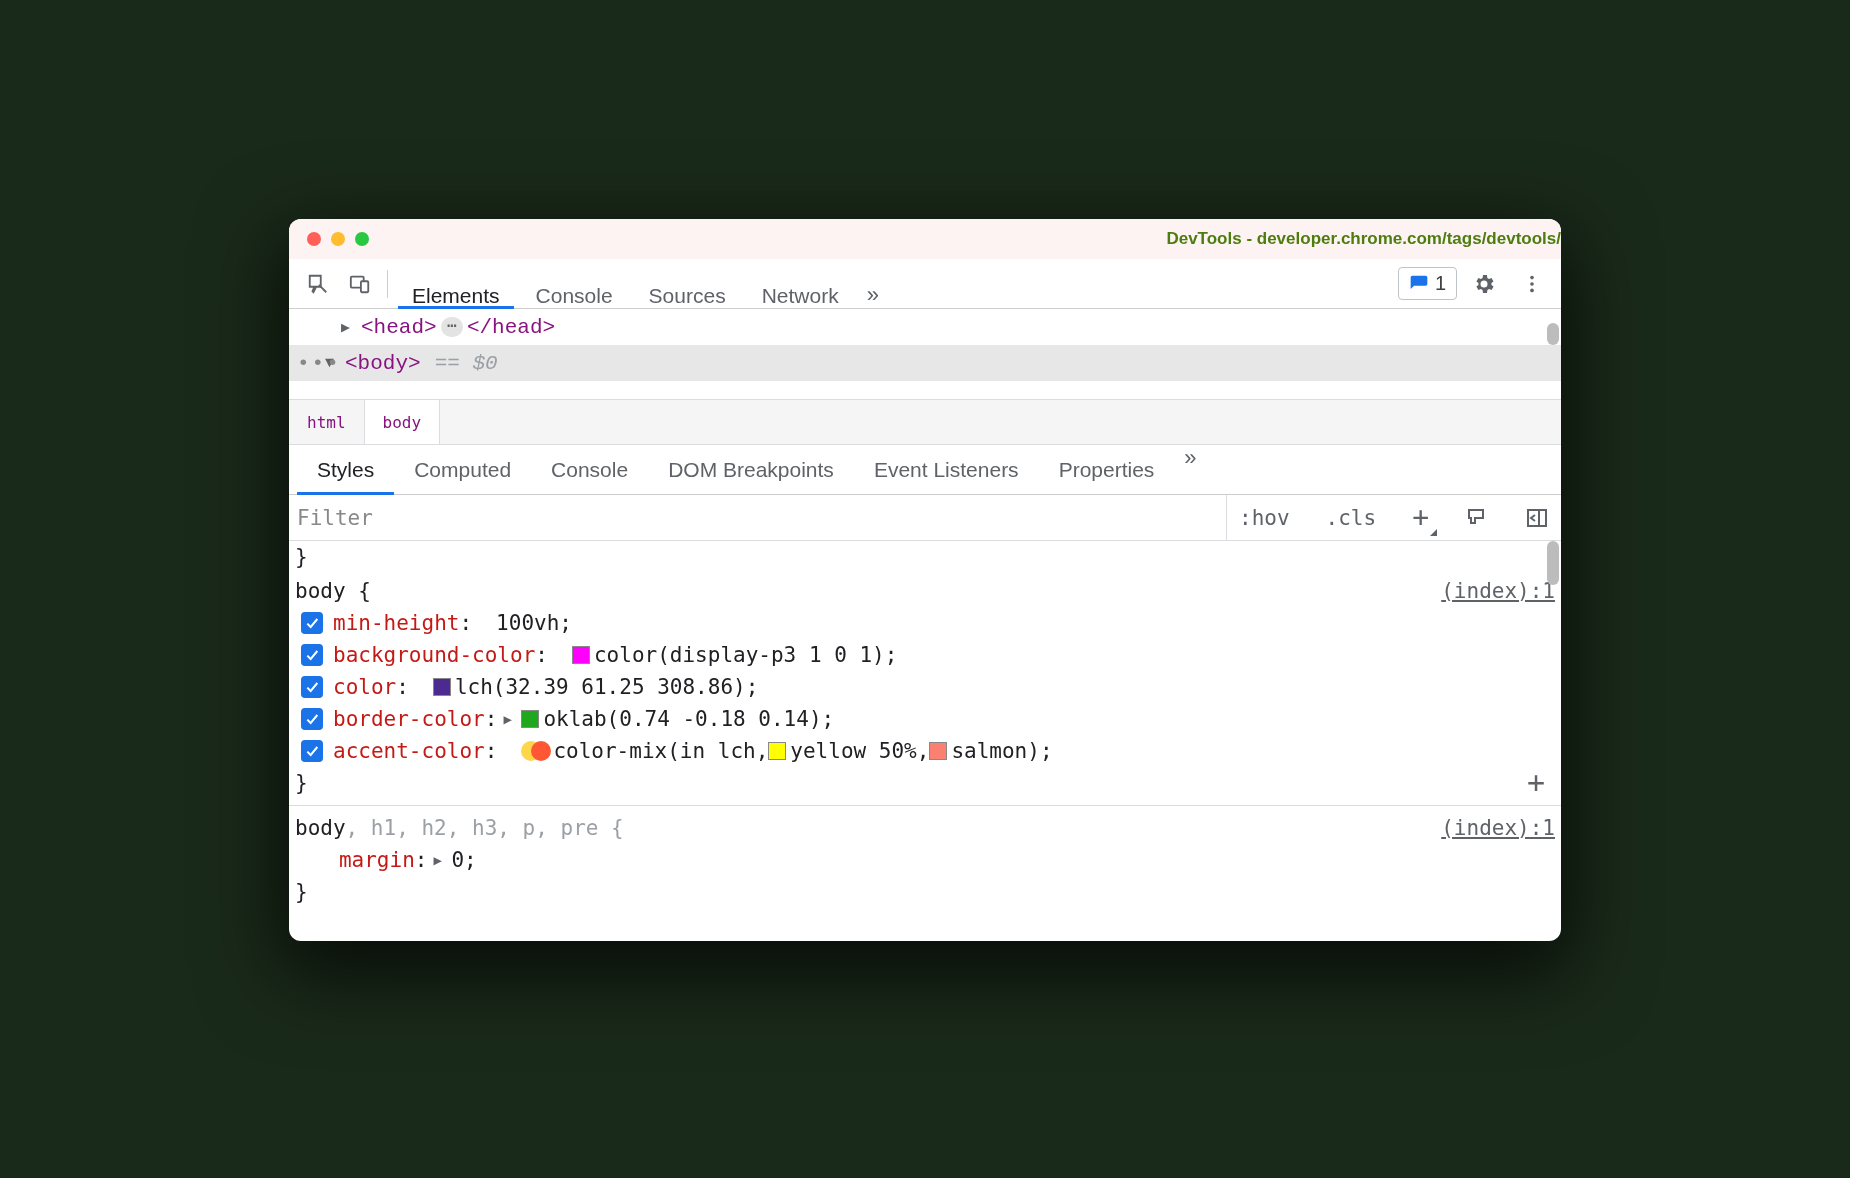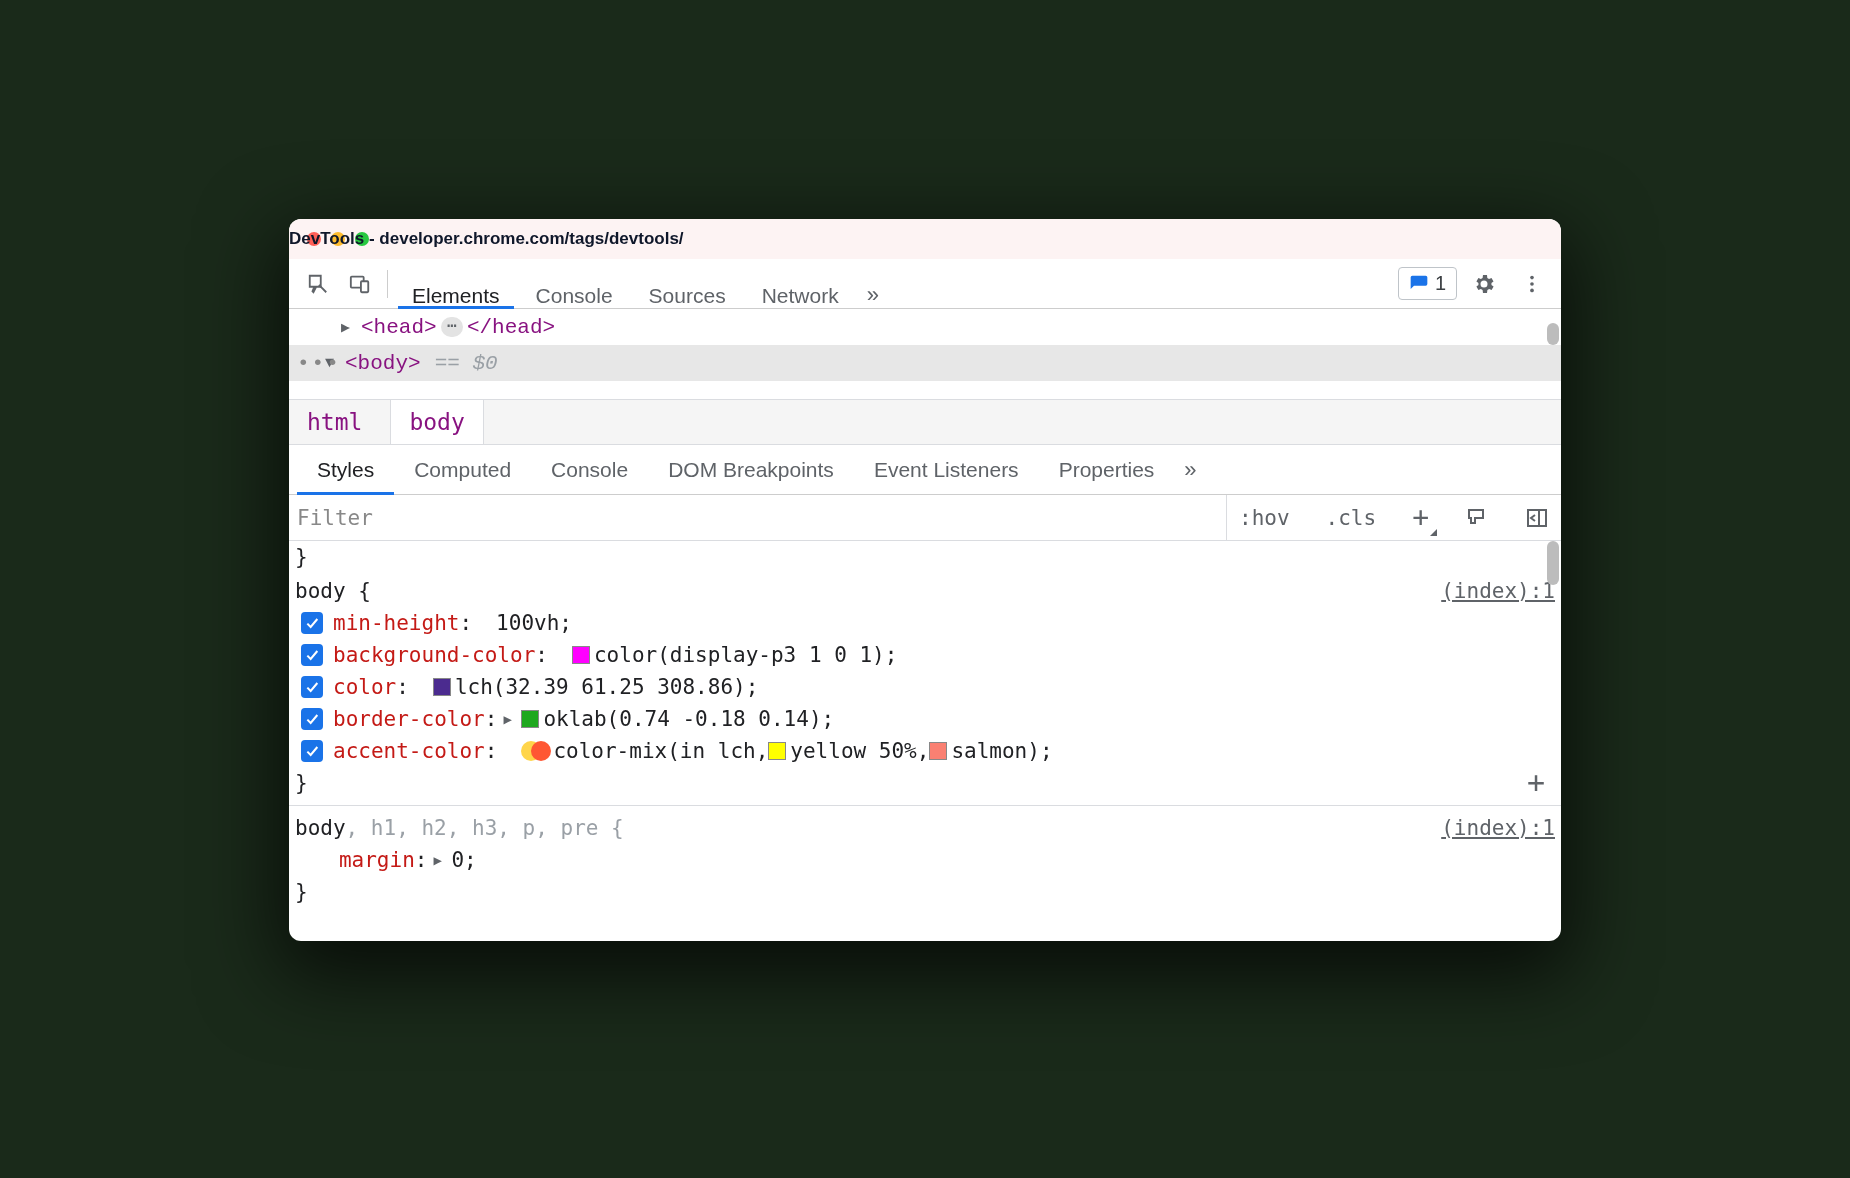--- a/index.html
+++ b/index.html
@@ -33,24 +33,24 @@
     align-items: center;
     position: relative;
   }
   .traffic { display: flex; gap: 10px; padding-left: 18px; }
   .dot { width: 14px; height: 14px; border-radius: 50%; }
   .dot.red { background: #ff5f57; }
   .dot.yellow { background: #febc2e; }
   .dot.green { background: #28c840; }
   .titlebar .title {
     position: absolute; left: 0; right: 0;
-    text-align: left;
+    text-align: right;
     font-size: 17px;
     font-weight: 600;
-    color: #0f172a;
+    color: #4d7c0f;
   }
   
   .toolbar {
     height: 50px;
     border-bottom: 1px solid #cdcdcd;
     display: flex;
     align-items: center;
     padding: 0 8px;
     gap: 0;
     font-size: 20px;
@@ -101,28 +101,28 @@
   }
   .eq0 { color: #9aa0a6; font-style: italic; margin-left: 14px; }
   .sel-dots { position: absolute; left: 8px; color: #888; letter-spacing: 2px; }
   .dom-scrollbar { position:absolute; right:0; top:0; bottom:0; width:16px; background:transparent;}
   .dom-thumb { position:absolute; right:2px; top:14px; width:12px; height:22px; background:#bcbcbc; border-radius:6px; }
 
   
   .crumbs {
     background: #f5f5f5; border-top:1px solid #dadce0; border-bottom:1px solid #dadce0;
     height: 46px; display: flex; align-items: center;
-    font-family: Menlo, Monaco, monospace; font-size: 23px; gap: 10px;
+    font-family: Menlo, Monaco, monospace; font-size: 16px;
   }
   .crumb { padding: 0 18px; color: #881280; cursor:pointer; height:100%; display:flex; align-items:center;}
   .crumb.sel { background: #fff; border: 1px solid #dadce0; border-bottom:none; border-top:none;}
 
   
   .styles-tabs {
-    height: 50px; display:flex; align-items:center; border-bottom:1px solid #cdcdcd;
+    height: 50px; display:flex; align-items:flex-start; border-bottom:1px solid #cdcdcd;
     padding: 0 8px; font-size: 21px; color:#5f6368;
   }
   .stab { padding: 0 20px; height:100%; display:flex; align-items:center; cursor:pointer; position:relative;}
   .stab.active { color:#202124; }
   .stab.active::after { content:""; position:absolute; bottom:-1px; left:0; right:0; height:3px; background:#1a73e8;}
 
   
   .filter-bar {
     height: 46px; display:flex; align-items:stretch; border-bottom:1px solid #dadce0;
     font-size: 21px; color:#5f6368;

